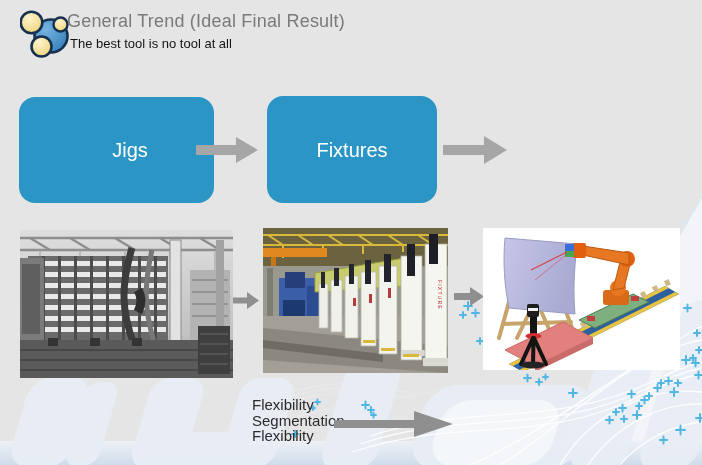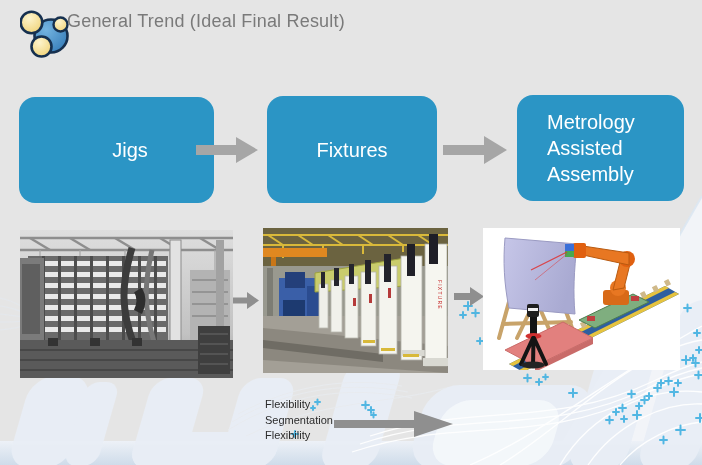--- a/index.html
+++ b/index.html
@@ -33,21 +33,21 @@
   #flow-arrow-2{left:443px;top:134px;}
   
   .fig{position:absolute;}
   #fig-jigs{left:20px;top:230px;width:213px;height:148px;}
   #fig-fixtures{left:263px;top:228px;width:185px;height:145px;}
   #fig-maa{left:483px;top:228px;width:197px;height:142px;}
   #img-arrow-1{left:233px;top:292px;}
   #img-arrow-2{left:454px;top:287px;}
   
   .bottom-note{
-    position:absolute;left:265px;top:397px;font-size:11px;line-height:15.5px;
+    position:absolute;left:252px;top:397px;font-size:15px;line-height:15.5px;
     color:#2b2b2b;
   }
   #bottom-arrow{left:334px;top:407px;position:absolute;}
 </style>
 </head>
 <body>
 
 <div id="slide">
 
   <svg id="bg-decor" viewBox="0 0 702 465" xmlns="http://www.w3.org/2000/svg">
@@ -156,40 +156,38 @@
         <stop offset="0" stop-color="#fdf4cd"></stop>
           <stop offset="1" stop-color="#eecd68"></stop>
       </radialGradient>
     </defs>
     <circle cx="31" cy="29" r="16.5" fill="url(#blu)" stroke="#16304f" stroke-width="2.6"></circle>
     <circle cx="11.5" cy="15.5" r="10.8" fill="url(#yel)" stroke="#16304f" stroke-width="2.6"></circle>
     <circle cx="40.5" cy="17.5" r="7" fill="url(#yel)" stroke="#16304f" stroke-width="2.4"></circle>
     <circle cx="21.5" cy="39.5" r="10" fill="url(#yel)" stroke="#16304f" stroke-width="2.6"></circle>
   </svg>
   <div class="page-title">General Trend (Ideal Final Result)</div>
+  <div class="page-subtitle">The best tool is no tool at all</div>
 
   <div class="flow-box" id="box-jigs">
     <span class="label">Jigs</span>
   </div>
 
   <svg class="flow-arrow" id="flow-arrow-1" width="62" height="30" viewBox="0 0 62 30">
     <polygon points="0,10 40,10 40,2 62,15 40,28 40,20 0,20" fill="#a6a6a6"></polygon>
   </svg>
 
   <div class="flow-box" id="box-fixtures">
     <span class="label">Fixtures</span>
   </div>
 
   <svg class="flow-arrow" id="flow-arrow-2" width="64" height="32" viewBox="0 0 64 32">
     <polygon points="0,11 41,11 41,2 64,16 41,30 41,21 0,21" fill="#a6a6a6"></polygon>
   </svg>
 
-  <div class="flow-box" id="box-maa">
-    <span class="label">Metrology Assisted Assembly</span>
-  </div>
 
   <svg class="fig" id="fig-jigs" width="213" height="148" viewBox="0 0 213 148">
     <defs>
       <linearGradient id="bwbg" x1="0" y1="0" x2="0" y2="1">
         <stop offset="0" stop-color="#dedede"></stop>
           <stop offset="0.7" stop-color="#c2c2c2"></stop>
           <stop offset="1" stop-color="#9f9f9f"></stop>
       </linearGradient>
     </defs>
     <rect width="213" height="148" fill="url(#bwbg)"></rect>

